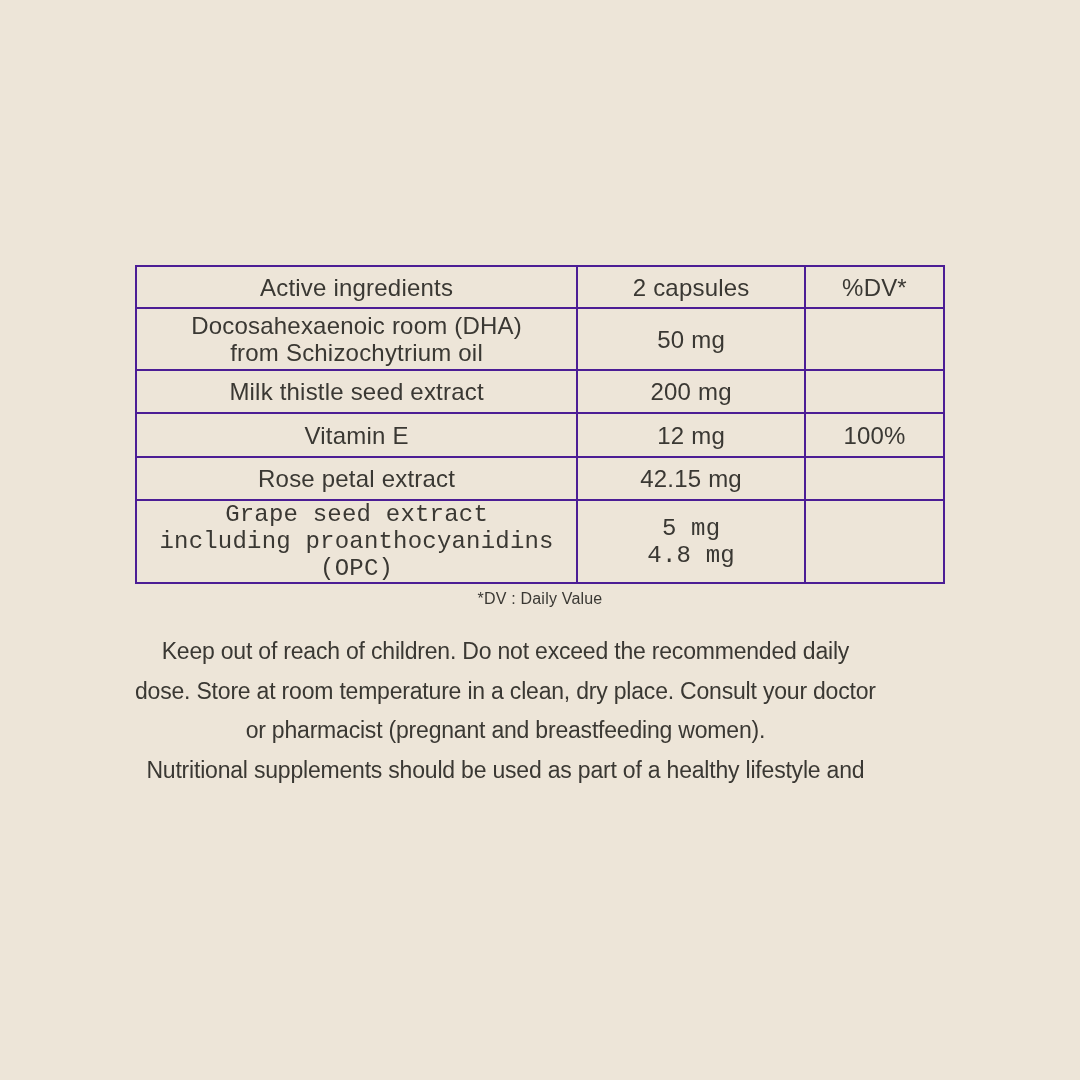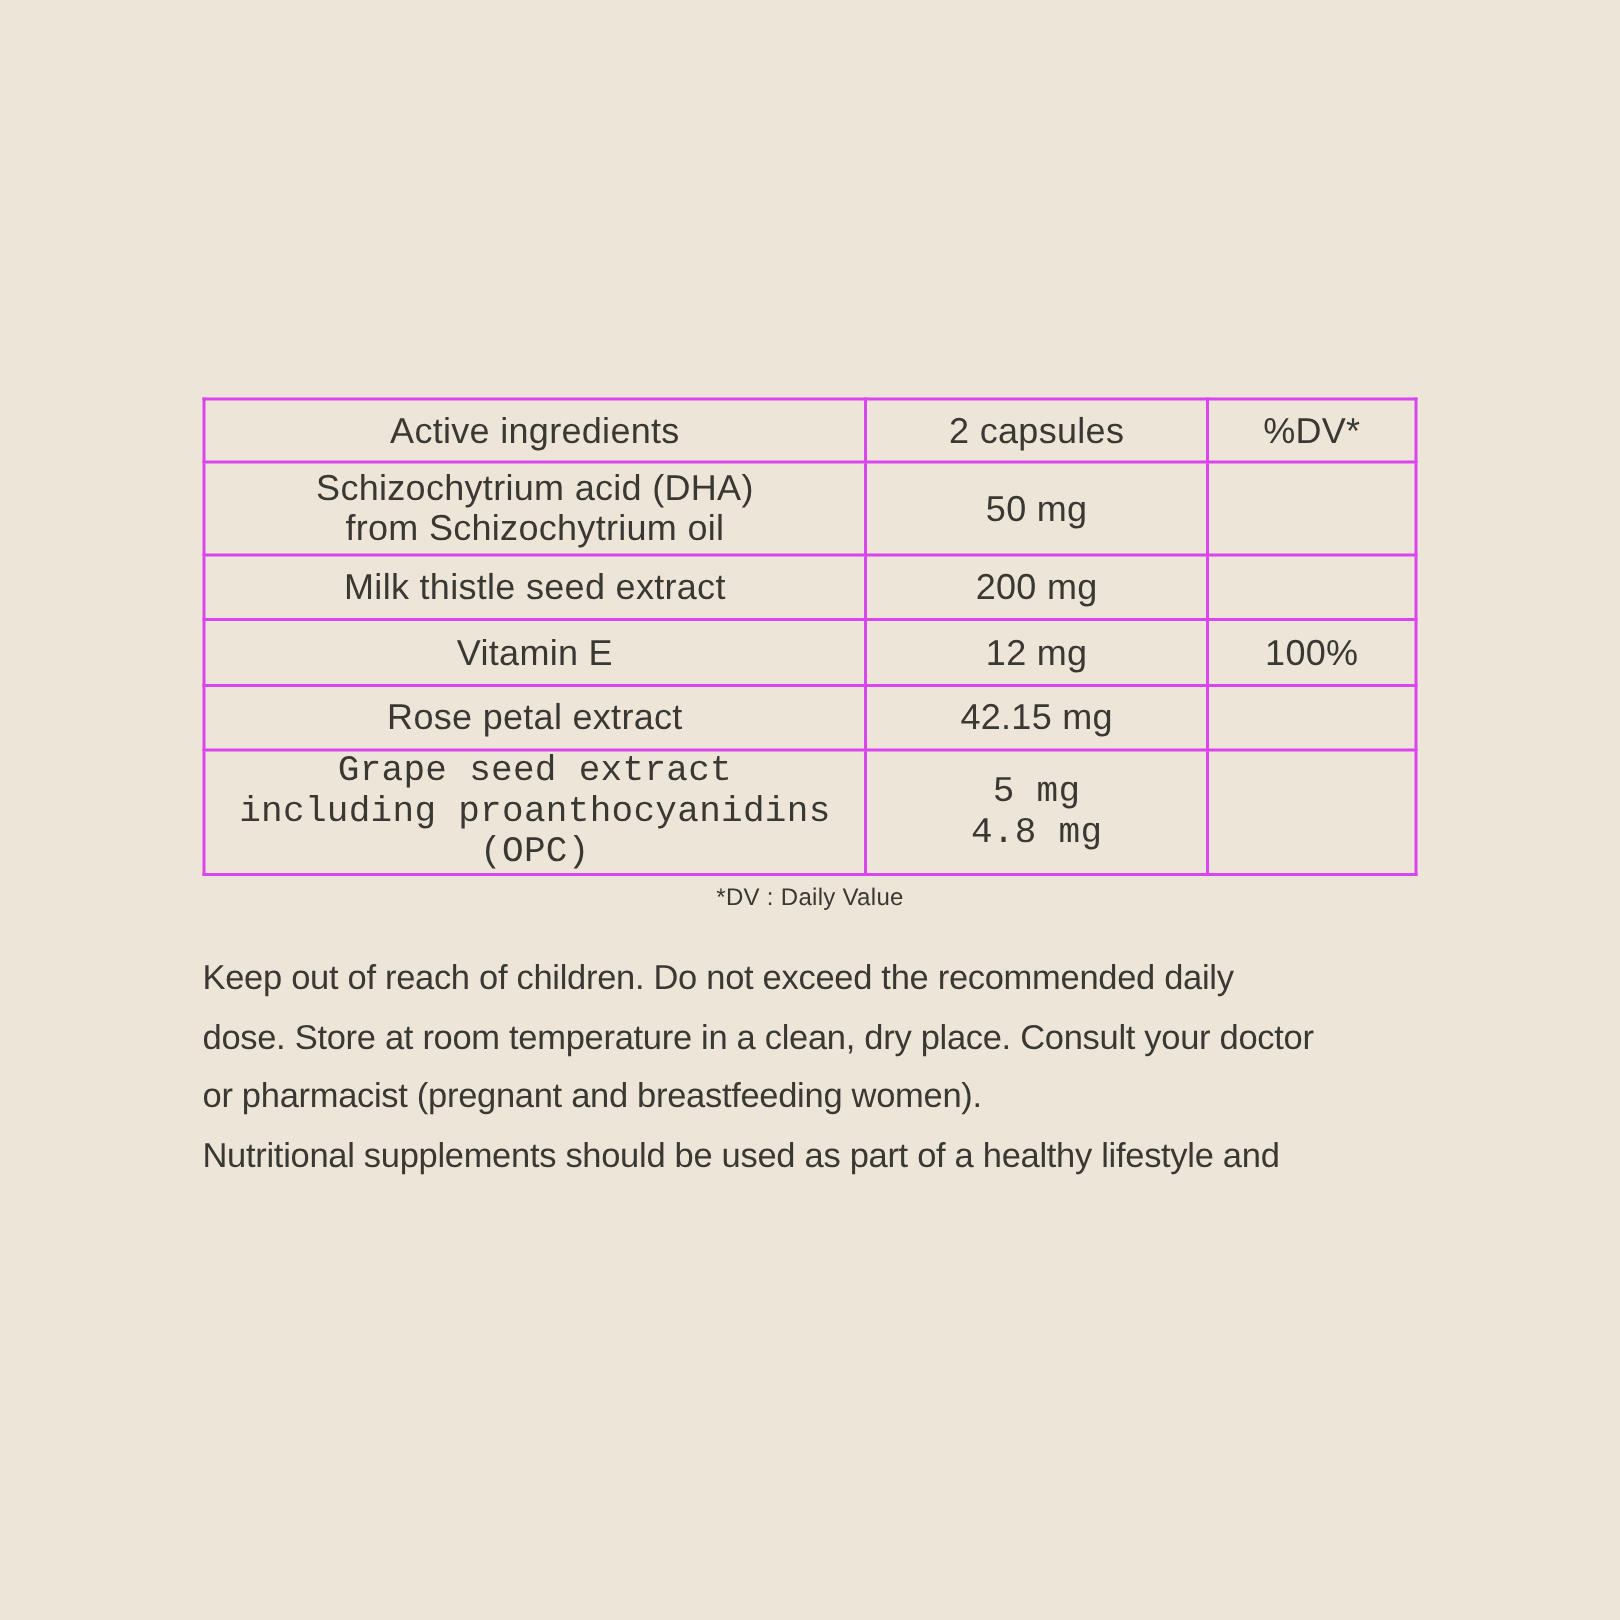--- a/index.html
+++ b/index.html
@@ -24,21 +24,21 @@
   }
   table.facts {
     width: 100%;
     border-collapse: collapse;
     table-layout: fixed;
   }
   table.facts col.c1 { width: 54.6%; }
   table.facts col.c2 { width: 28.2%; }
   table.facts col.c3 { width: 17.2%; }
   table.facts th, table.facts td {
-    border: 2px solid #d946ef;
+    border: 2px solid #4c1d95;
     text-align: center;
     vertical-align: middle;
     font-size: 24px;
     font-weight: 300;
     letter-spacing: 0.2px;
     line-height: 27px;
     padding: 0;
     color: #3A3833;
   }
   tr.h-header { height: 42px; }
@@ -57,20 +57,21 @@
   .disclaimer {
     position: absolute;
     left: 135px;
     top: 632px;
     font-size: 23px;
     font-weight: 300;
     letter-spacing: -0.2px;
     line-height: 39.5px;
     white-space: nowrap;
     color: #3A3833;
+    text-align: center;
   }
 </style>
 </head>
 <body>
 
 <div class="canvas">
 
   <div class="table-wrap">
     <table class="facts">
       <colgroup>
@@ -79,21 +80,21 @@
           <col class="c3">
         </colgroup>
       <tbody>
           <tr class="h-header">
         <th>Active ingredients</th>
         <th>2 capsules</th>
         <th>%DV*</th>
       </tr>
       <tr class="h-tall">
         <td>
-          <div class="cell-line">Schizochytrium acid (DHA)</div>
+          <div class="cell-line">Docosahexaenoic room (DHA)</div>
           <div class="cell-line">from Schizochytrium oil</div>
         </td>
         <td>
           <div class="cell-line">50 mg</div>
 
         </td>
         <td></td>
       </tr>
       <tr class="h-std">
         <td>

